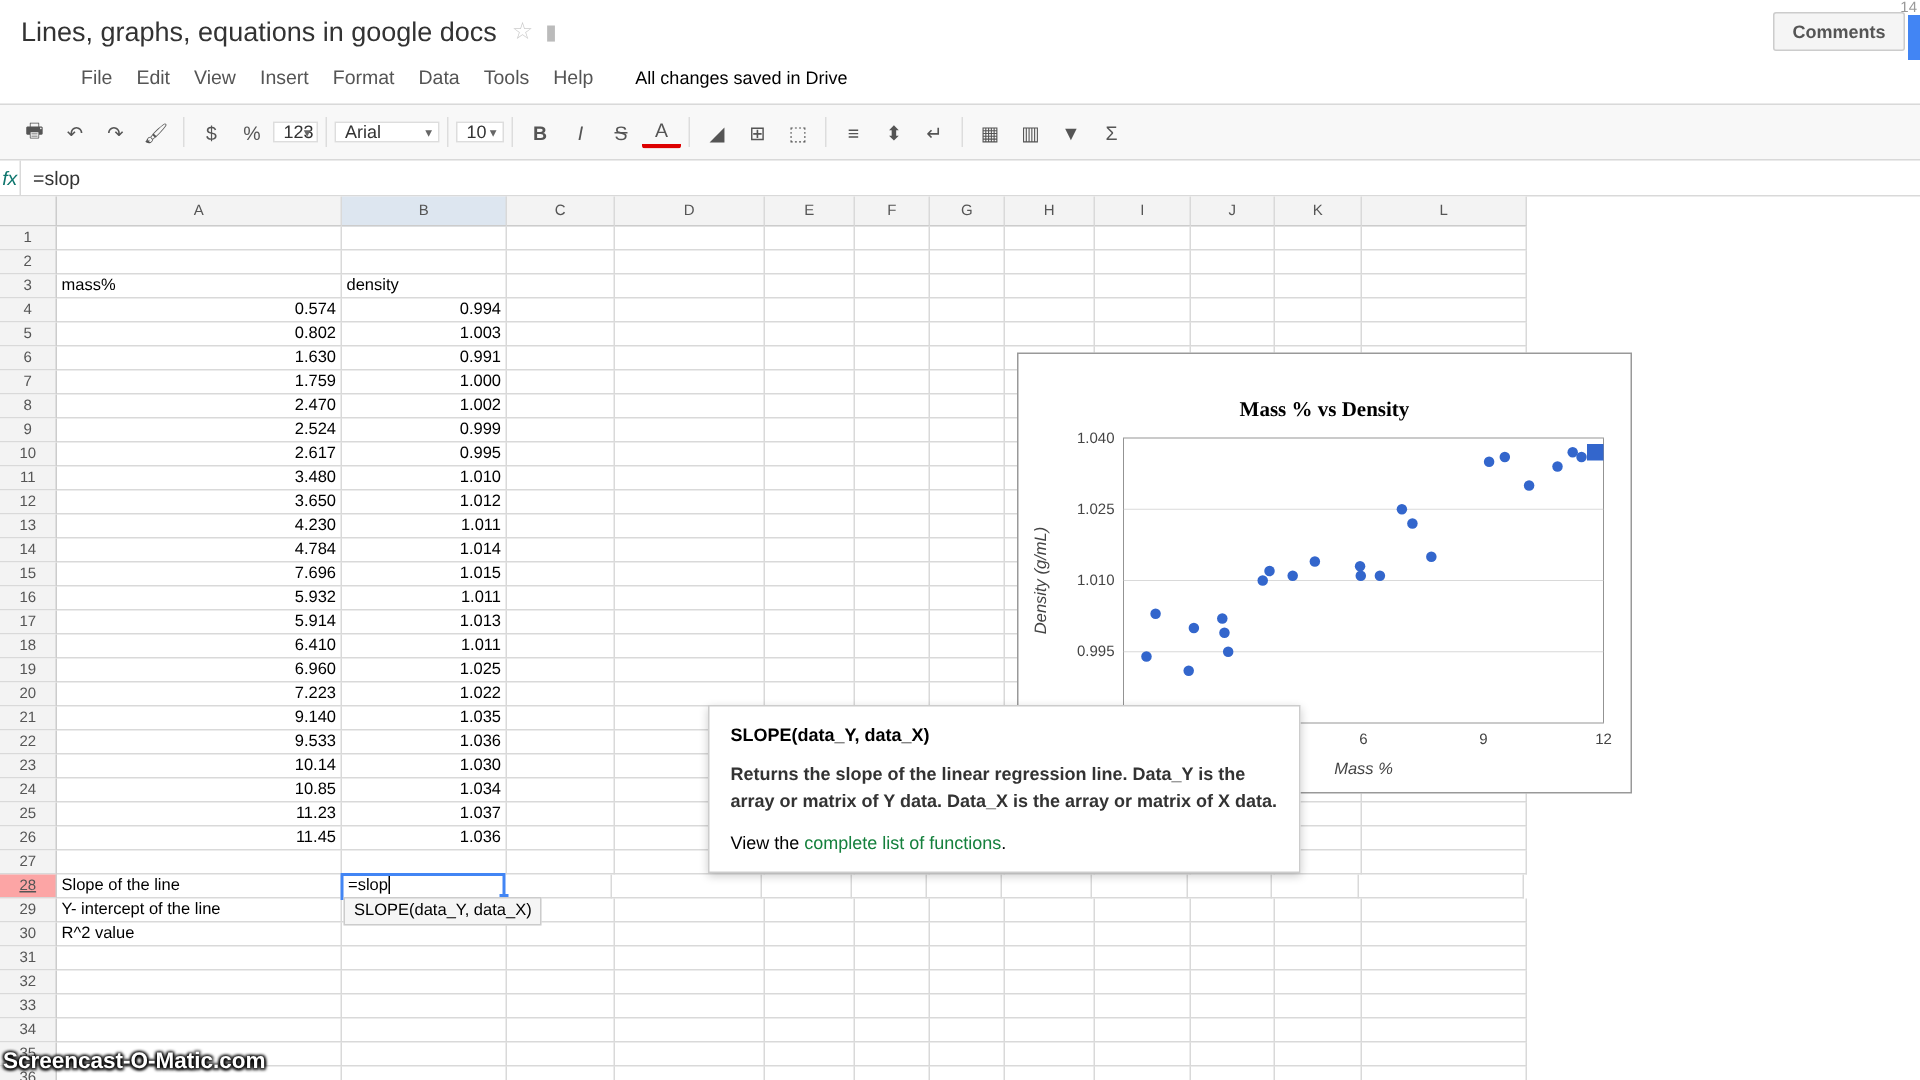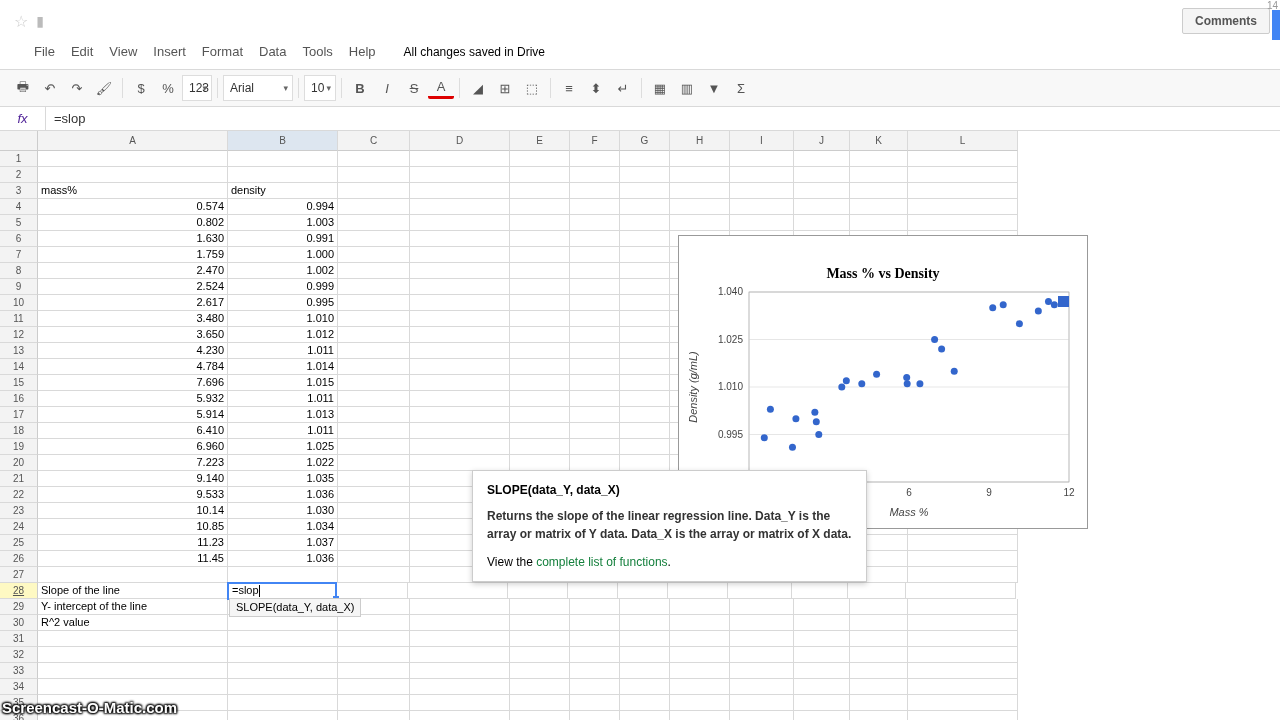--- a/index.html
+++ b/index.html
@@ -6,41 +6,41 @@
   body { font-family: Arial, sans-serif; font-size: 12px; background: #fff; width: 1280px; height: 720px; overflow: hidden; position: relative; }
   
   .header { background: #fff; }
   .title-bar { display: flex; align-items: center; padding: 8px 10px 4px 14px; }
   .doc-title { font-size: 18px; color: #333; font-weight: normal; margin-right: 10px; }
   .star-icon { color: #ccc; font-size: 16px; margin-right: 8px; cursor: pointer; }
   .folder-icon { color: #bbb; font-size: 14px; cursor: pointer; }
   .title-right { margin-left: auto; display: flex; gap: 6px; }
   .comments-btn { background: #f5f5f5; border: 1px solid #ccc; border-radius: 2px; padding: 5px 12px; font-size: 12px; font-weight: bold; color: #555; cursor: pointer; }
   
-  .menubar { display: flex; align-items: center; padding: 2px 10px 6px 26px; font-size: 13px; color: #555; }
+  .menubar { display: flex; align-items: center; padding: 2px 10px 6px 46px; font-size: 13px; color: #555; }
   .menu-item { padding: 4px 8px; cursor: pointer; }
   .save-status { margin-left: 20px; color: #000000; font-size: 12px; }
   
   .toolbar { display: flex; align-items: center; padding: 5px 10px; border-top: 1px solid #d9d9d9; border-bottom: 1px solid #d9d9d9; gap: 1px; background: #f8f8f8; }
   .tb-btn { width: 26px; height: 26px; display: flex; align-items: center; justify-content: center; cursor: pointer; color: #555; border-radius: 2px; font-size: 13px; }
   .tb-sep { width: 1px; height: 20px; background: #ddd; margin: 0 4px; }
-  .tb-select { height: 26px; border: 1px solid #ddd; background: #fff; padding: 0 18px 0 6px; font-size: 12px; color: #333; position: relative; display: flex; align-items: center; cursor: pointer; }
+  .tb-select { height: 14px; border: 1px solid #ddd; background: #fff; padding: 0 18px 0 6px; font-size: 12px; color: #333; position: relative; display: flex; align-items: center; cursor: pointer; }
   .tb-select::after { content: '▾'; position: absolute; right: 4px; font-size: 9px; color: #666; }
   .font-select { width: 70px; text-align: center; }
   .size-select { width: 32px; }
   
   .formula-bar { display: flex; align-items: center; border-bottom: 1px solid #d9d9d9; height: 24px; }
-  .fx-label { width: 46px; text-align: center; font-style: italic; color: #4c1d95; font-size: 13px; border-right: 1px solid #d9d9d9; height: 100%; display: flex; align-items: center; justify-content: center; }
+  .fx-label { width: 14px; text-align: center; font-style: italic; color: #0f766e; font-size: 13px; border-right: 1px solid #d9d9d9; height: 100%; display: flex; align-items: center; justify-content: center; }
   .formula-input { flex: 1; padding: 0 8px; font-size: 13px; color: #333; }
   
   .sheet-area { display: flex; position: relative; }
   .row-headers { display: flex; flex-direction: column; }
   .corner { width: 38px; height: 20px; background: #f3f3f3; border-right: 1px solid #ccc; border-bottom: 1px solid #ccc; }
   .row-h { width: 38px; height: 16px; background: #f3f3f3; border-right: 1px solid #ccc; border-bottom: 1px solid #d9d9d9; font-size: 10px; color: #555; text-align: center; line-height: 16px; }
-  .row-h.selected { background: #fef9c3; text-decoration: underline; }
+  .row-h.selected { background: #fca5a5; text-decoration: underline; }
   
   .grid { position: relative; }
   .col-headers { display: flex; }
   .col-h { height: 20px; background: #f3f3f3; border-right: 1px solid #d9d9d9; border-bottom: 1px solid #ccc; font-size: 10px; color: #555; text-align: center; line-height: 20px; }
   .col-h.selected { background: #dde6f0; }
   .colA { width: 190px; } .colB { width: 110px; } .colC { width: 72px; } .colD { width: 100px; }
   .colE { width: 60px; } .colF { width: 50px; } .colG { width: 50px; } .colH { width: 60px; }
   .colI { width: 64px; } .colJ { width: 56px; } .colK { width: 58px; } .colL { width: 110px; }
   
   .rows { }
@@ -70,20 +70,21 @@
   .right-edge { position: absolute; right: 0; top: 10px; width: 8px; height: 30px; background: #4285f4; }
 </style>
 </head>
 <body>
 
 <div class="side-count">14</div>
 <div class="right-edge"></div>
 
 <div class="header">
   <div class="title-bar">
+    <span class="doc-title">Lines, graphs, equations in google docs</span>
     <span class="star-icon">☆</span>
     <span class="folder-icon">▮</span>
     <div class="title-right">
       <button class="comments-btn">Comments</button>
     </div>
   </div>
   <div class="menubar" id="menubar">
     <span class="menu-item">File</span>
       <span class="menu-item">Edit</span>
       <span class="menu-item">View</span>

